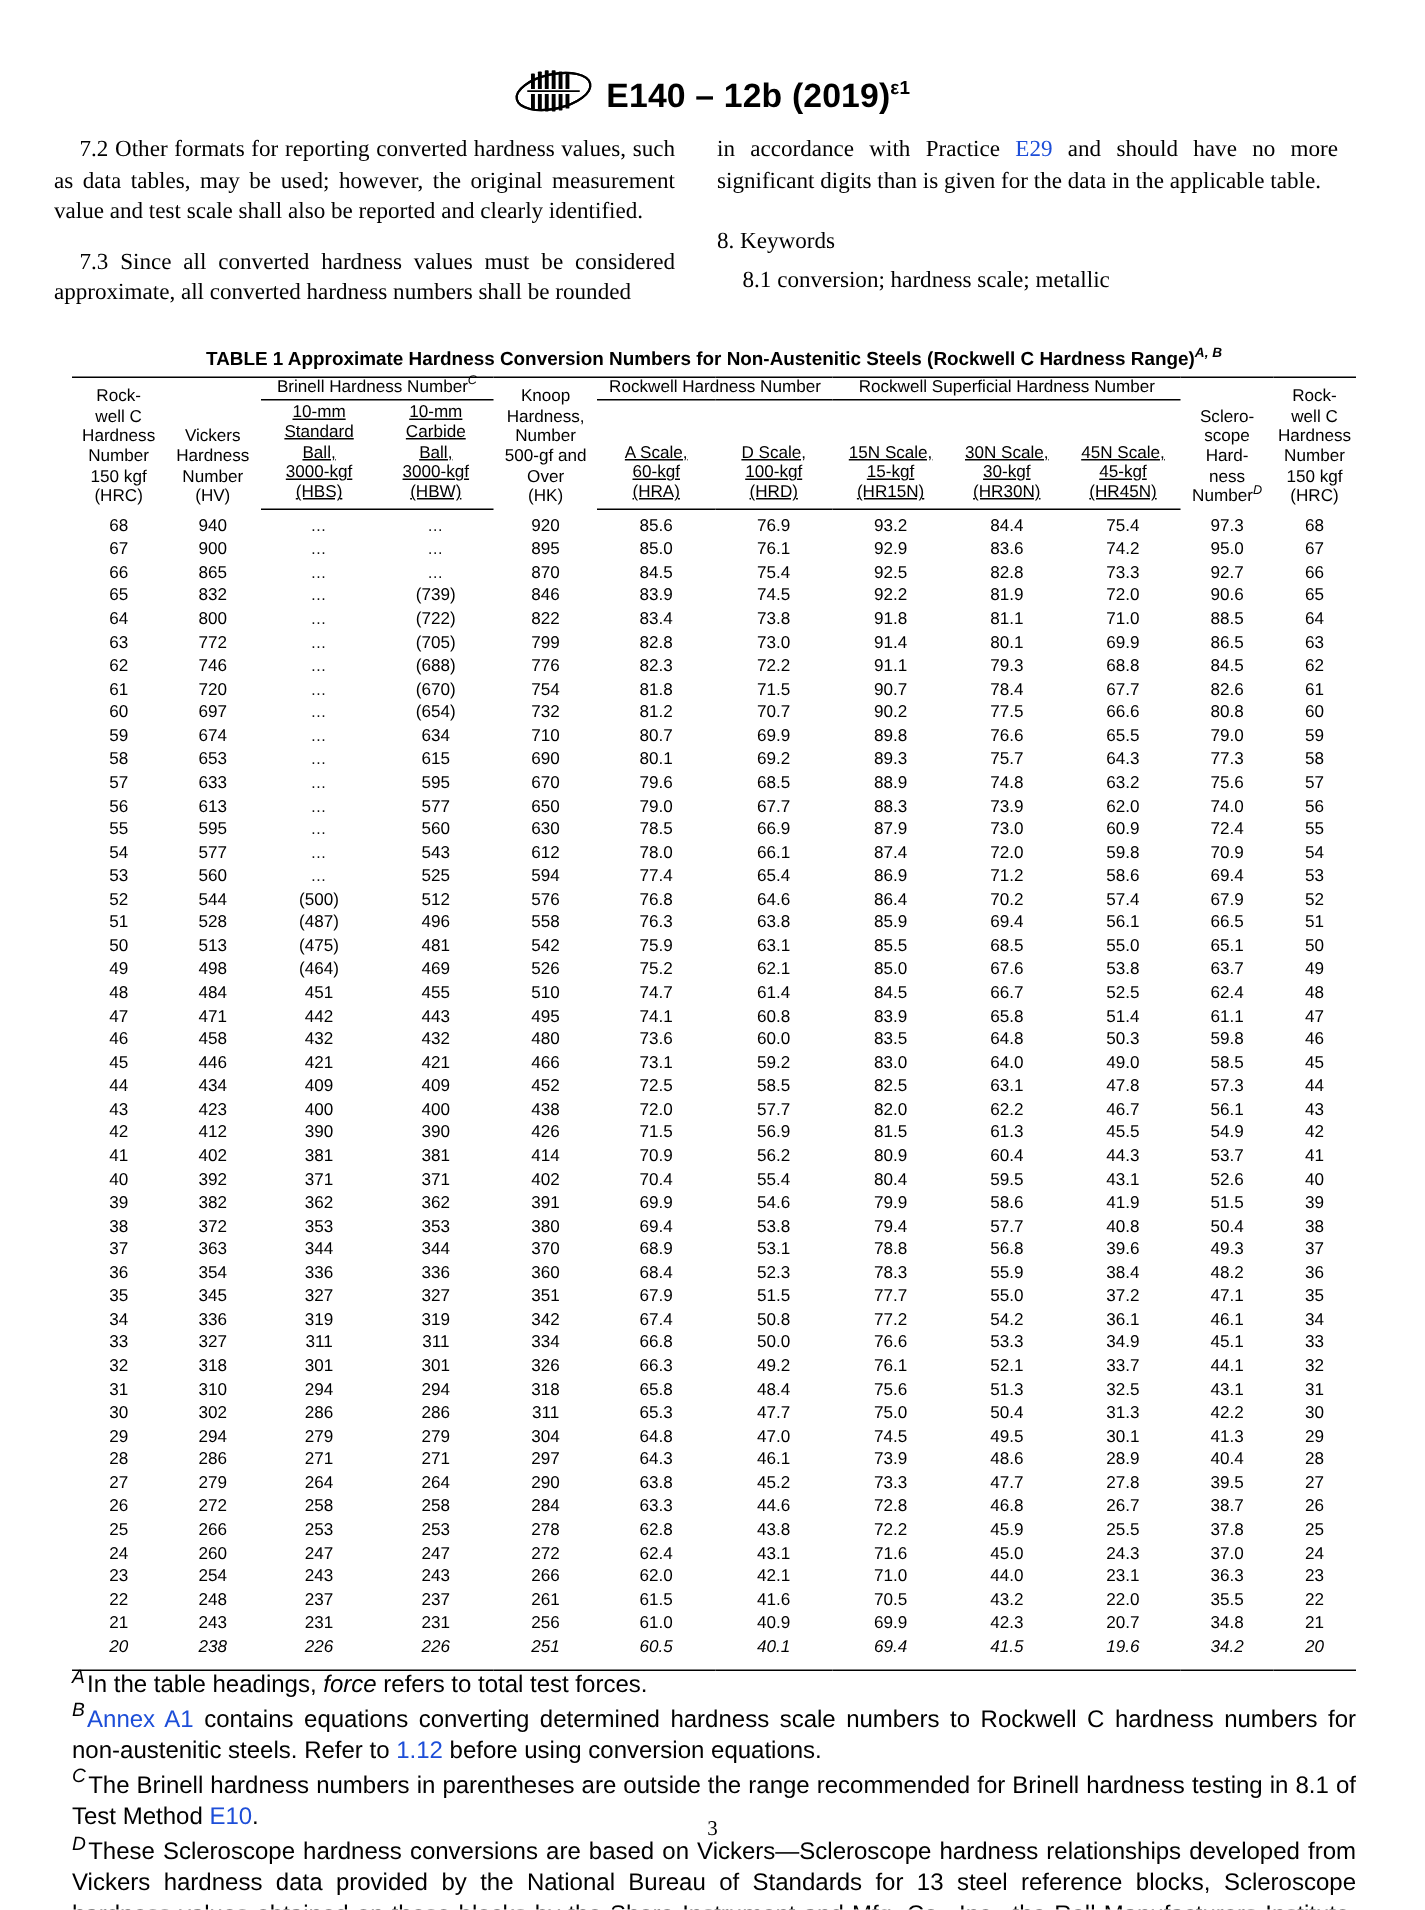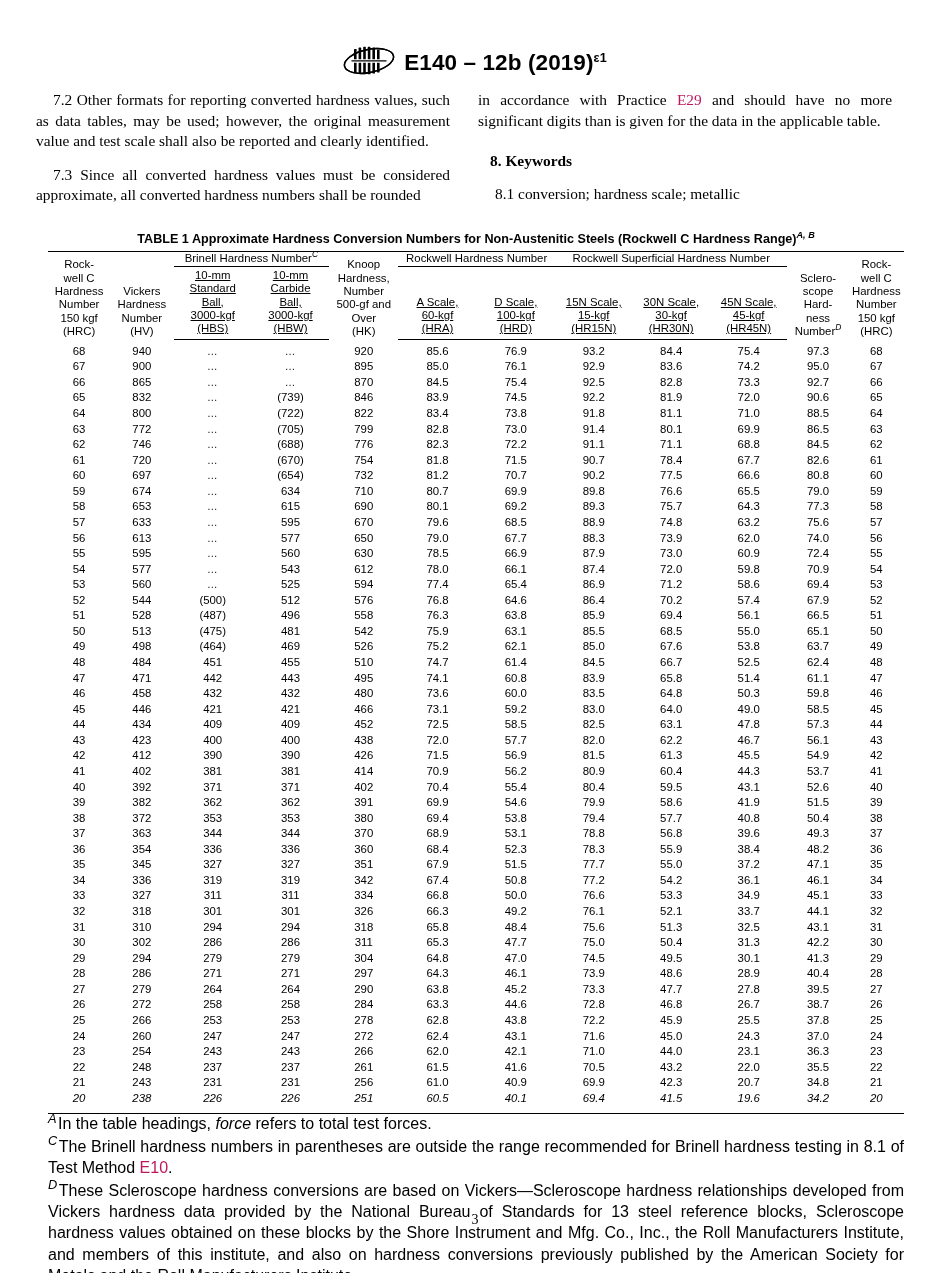--- a/index.html
+++ b/index.html
@@ -70,35 +70,35 @@
     line-height: 1.345;
     text-align: justify;
     text-justify: inter-word;
     text-indent: 17px;
     hyphens: none;
   }
   p.body + p.body {
     margin-top: 12.5px;
   }
   .sec-head {
-    margin: 12px;
+    margin: 0;
     font-size: 15.4px;
-    font-weight: bold;
+    font-weight: normal;
     line-height: 1.345;
     text-indent: 0;
   }
   .sec-head-spacer { margin-top: 20px; }
   .kw {
     margin: 5px 0 0 0;
     font-size: 15.4px;
     line-height: 1.345;
     text-indent: 17px;
   }
   a.ref {
-    color: #be185d;
+    color: #1d4ed8;
     text-decoration: none;
   }
 
   
   .table-wrap {
     position: absolute;
     left: 48px;
     top: 232px;
     width: 856px;
     font-family: "Liberation Sans", "DejaVu Sans", sans-serif;
@@ -378,21 +378,21 @@
           </tr>
           <tr>
             <td class="d">62</td>
             <td class="d">746</td>
             <td class="d"><span class="ell">…</span></td>
             <td class="d">(688)</td>
             <td class="d">776</td>
             <td class="d">82.3</td>
             <td class="d">72.2</td>
             <td class="d">91.1</td>
-            <td class="d">71.1</td>
+            <td class="d">79.3</td>
             <td class="d">68.8</td>
             <td class="d">84.5</td>
             <td class="d">62</td>
           </tr>
           <tr>
             <td class="d">61</td>
             <td class="d">720</td>
             <td class="d"><span class="ell">…</span></td>
             <td class="d">(670)</td>
             <td class="d">754</td>
@@ -977,19 +977,20 @@
             <td class="d rule-bot">19.6</td>
             <td class="d rule-bot">34.2</td>
             <td class="d rule-bot">20</td>
           </tr>
         </tbody>
     </table>
   </div>
 
   <div class="footnotes" style="top: 1113px;">
       <p class="fn"><sup>A</sup><span>In the table headings, </span><i>force</i><span> refers to total test forces.</span></p>
+      <p class="fn"><sup>B</sup><a class="ref" href="#">Annex A1</a><span> contains equations converting determined hardness scale numbers to Rockwell C hardness numbers for non-austenitic steels. Refer to </span><a class="ref" href="#">1.12</a><span> before using conversion equations.</span></p>
       <p class="fn"><sup>C</sup><span>The Brinell hardness numbers in parentheses are outside the range recommended for Brinell hardness testing in 8.1 of Test Method </span><a class="ref" href="#">E10</a><span>.</span></p>
       <p class="fn"><sup>D</sup><span>These Scleroscope hardness conversions are based on Vickers—Scleroscope hardness relationships developed from Vickers hardness data provided by the National Bureau of Standards for 13 steel reference blocks, Scleroscope hardness values obtained on these blocks by the Shore Instrument and Mfg. Co., Inc., the Roll Manufacturers Institute, and members of this institute, and also on hardness conversions previously published by the American Society for Metals and the Roll Manufacturers Institute.</span></p>
     </div>
 
   <div class="page-num">3</div>
 
 </div>
 
 </body></html>

